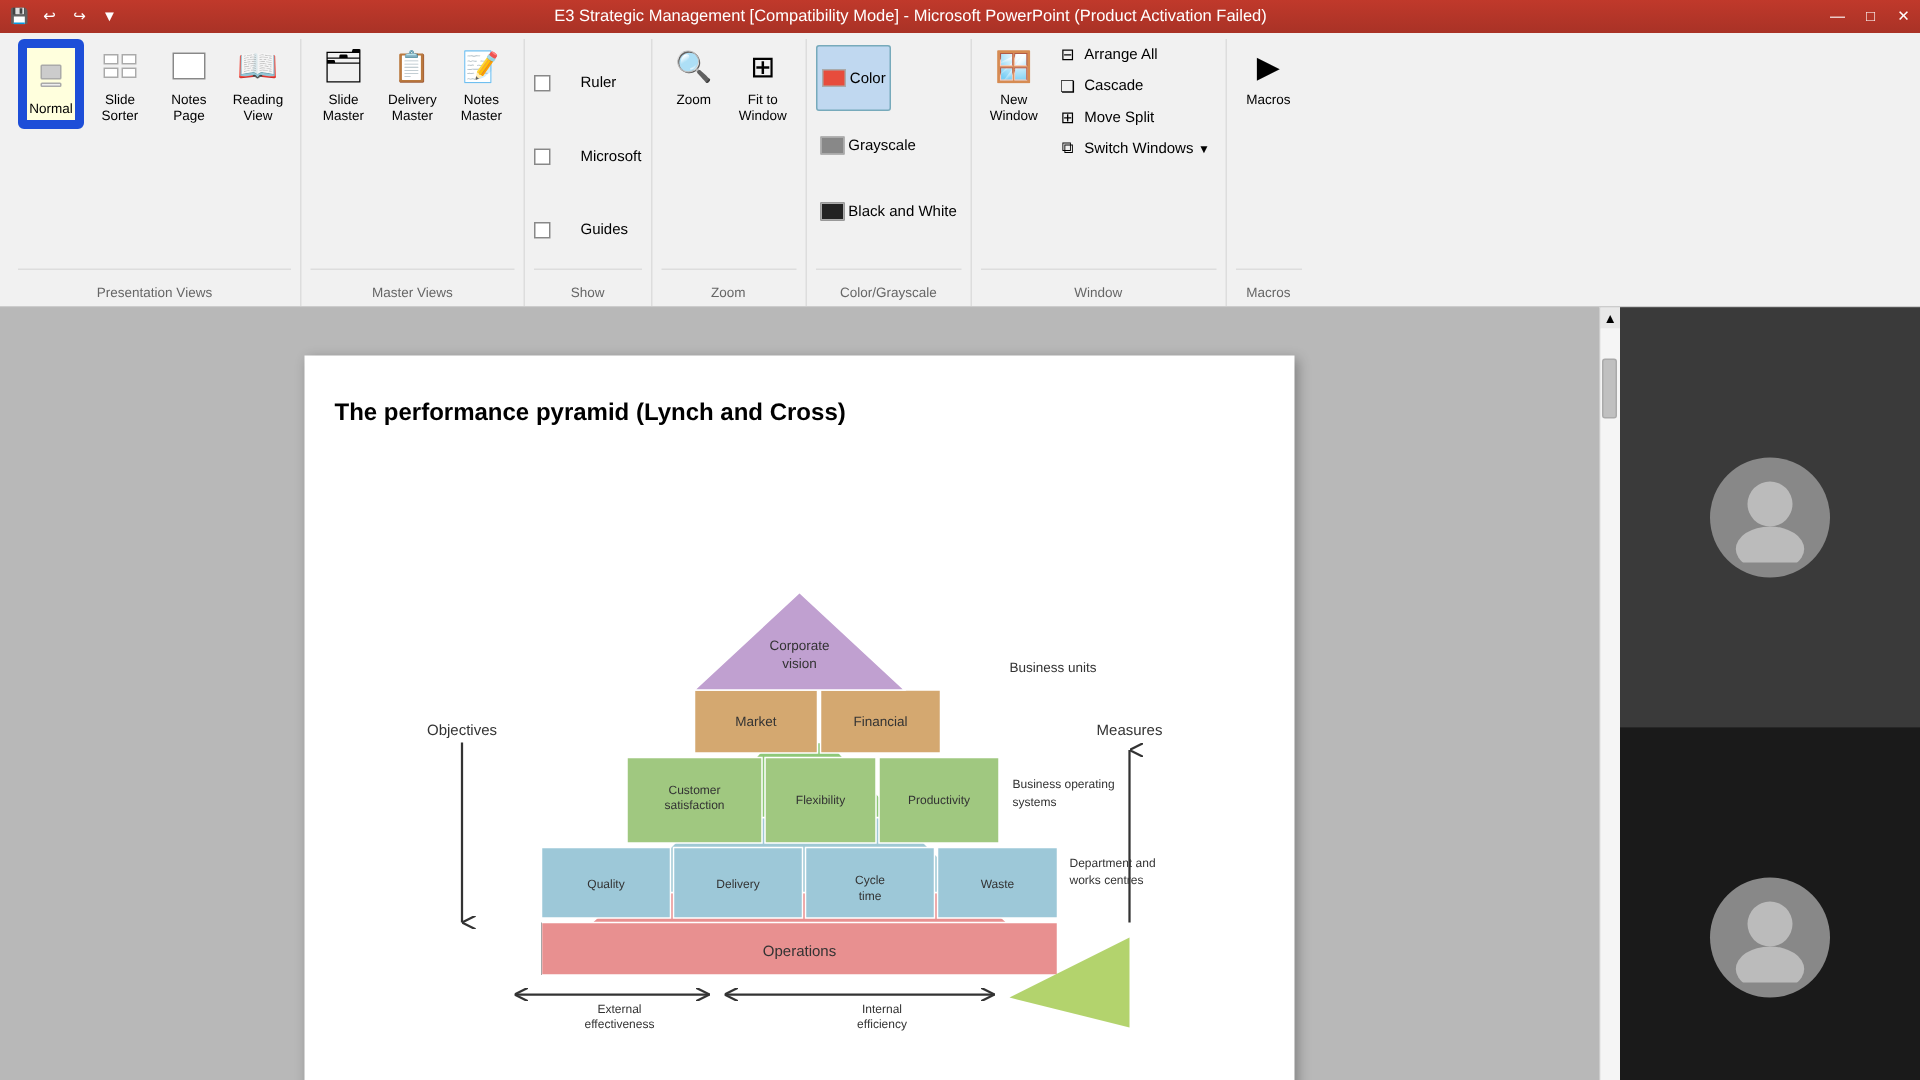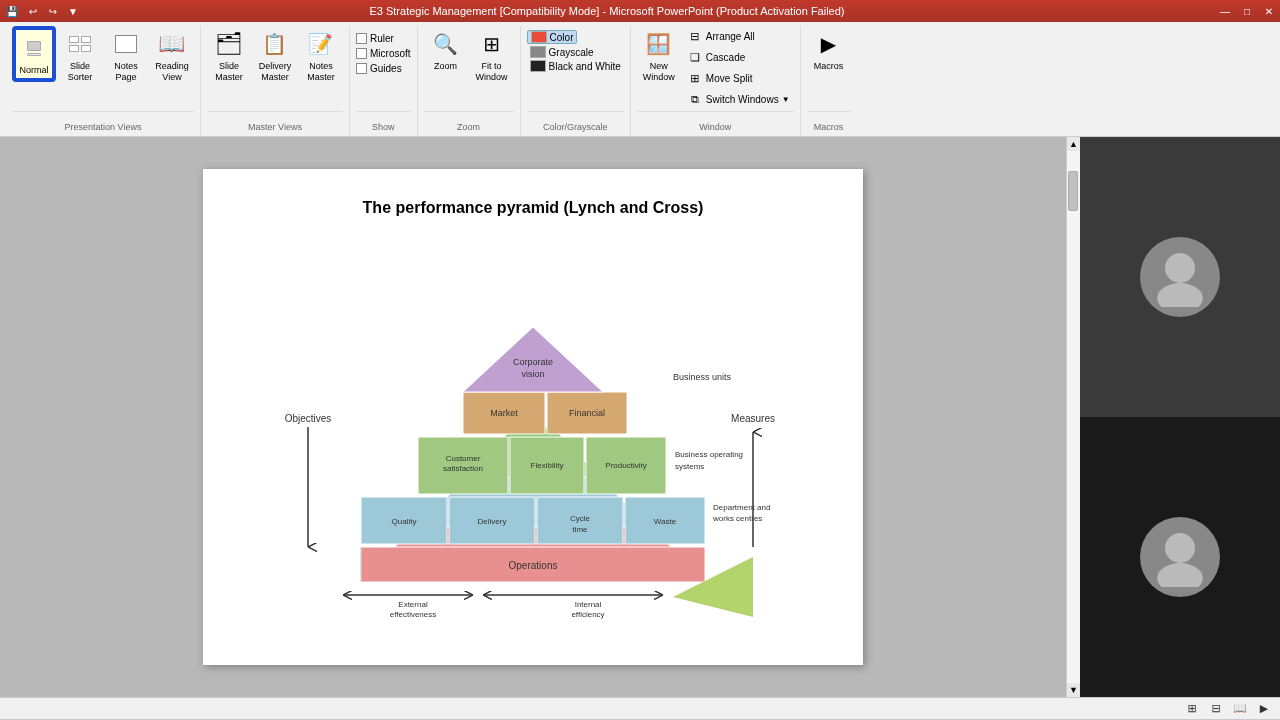--- a/index.html
+++ b/index.html
@@ -33,28 +33,28 @@
 
     #ribbon-content { display: flex; padding: 4px 6px 0 6px; background: #f1f1f1; min-height: 88px; }
     .ribbon-group { display: flex; flex-direction: column; border-right: 1px solid #ddd; padding: 0 6px 4px 6px; min-width: fit-content; }
     .ribbon-group-content { display: flex; align-items: flex-start; gap: 2px; flex: 1; }
     .ribbon-group-label { font-size: 9px; color: #666; text-align: center; margin-top: 2px; border-top: 1px solid #ddd; padding-top: 10px; }
 
     .ribbon-btn-large { display: flex; flex-direction: column; align-items: center; width: 44px; cursor: pointer; padding: 2px; border-radius: 3px; }
     .ribbon-btn-large .btn-icon { width: 32px; height: 32px; display: flex; align-items: center; justify-content: center; }
     .ribbon-btn-large .btn-label { font-size: 9px; text-align: center; line-height: 1.2; margin-top: 1px; }
 
-    .ribbon-btn-large.active-btn { background: #ffd; border: 4px solid #1d4ed8; border-radius: 4px; }
+    .ribbon-btn-large.active-btn { background: #ffd; border: 6px solid #1d4ed8; border-radius: 4px; }
 
     .ribbon-btn-small { display: flex; align-items: center; gap: 3px; cursor: pointer; padding: 2px 4px; border-radius: 3px; font-size: 10px; white-space: nowrap; }
     .ribbon-btn-small .btn-icon-sm { width: 16px; height: 16px; display: flex; align-items: center; justify-content: center; font-size: 11px; }
 
-    .checkbox-row { display: flex; align-items: flex-end; gap: 3px; font-size: 10px; margin: 1px 0; cursor: pointer; }
+    .checkbox-row { display: flex; align-items: flex-end; gap: 20px; font-size: 10px; margin: 18px 0; cursor: pointer; }
     .checkbox-box { width: 11px; height: 11px; border: 1px solid #888; background: white; display: flex; align-items: center; justify-content: center; font-size: 8px; }
-    .color-btn-row { display: flex; align-items: center; gap: 3px; padding: 0 3px; cursor: pointer; border-radius: 2px; font-size: 10px; }
+    .color-btn-row { display: flex; align-items: center; gap: 3px; padding: 15px 3px; cursor: pointer; border-radius: 2px; font-size: 10px; }
     .color-btn-row.selected { background: #c0d8f0; border: 1px solid #7ab; }
     .color-swatch { width: 16px; height: 12px; border: 1px solid #aaa; }
     .win-col { display: flex; flex-direction: column; gap: 1px; }
 
     
     #main { display: flex; width: 100%; height: calc(720px - 22px - 116px - 22px); background: #b0b0b0; }
 
     
     #slide-area { flex: 1; display: flex; align-items: center; justify-content: center; background: #b8b8b8; overflow: hidden; }
     #slide-canvas {
@@ -72,21 +72,21 @@
 
     
     #status-bar {
       width: 100%; height: 22px; background: #f0f0f0; border-top: 1px solid #ccc;
       display: flex; align-items: center; padding: 0 6px; gap: 8px; font-size: 10px; color: #333;
     }
     #status-right { margin-left: auto; display: flex; align-items: center; gap: 4px; }
     .view-btn { width: 20px; height: 18px; display: flex; align-items: center; justify-content: center; cursor: pointer; font-size: 11px; }
 
     
-    .slide-title { font-size: 16px; font-weight: bold; text-align: center; margin-bottom: 10px; margin-top: 10px; }
+    .slide-title { font-size: 16px; font-weight: bold; text-align: left; margin-bottom: 10px; margin-top: 10px; }
 
     svg.pyramid-svg { display: block; margin: 0 auto; }
 
     
     #vscrollbar {
       width: 14px; background: #f0f0f0; border-left: 1px solid #ccc;
       display: flex; flex-direction: column; align-items: center;
     }
     .scroll-arrow { width: 14px; height: 14px; display: flex; align-items: center; justify-content: center; font-size: 9px; cursor: pointer; background: #e8e8e8; }
     .scroll-track { flex: 1; width: 100%; background: #f5f5f5; position: relative; }

